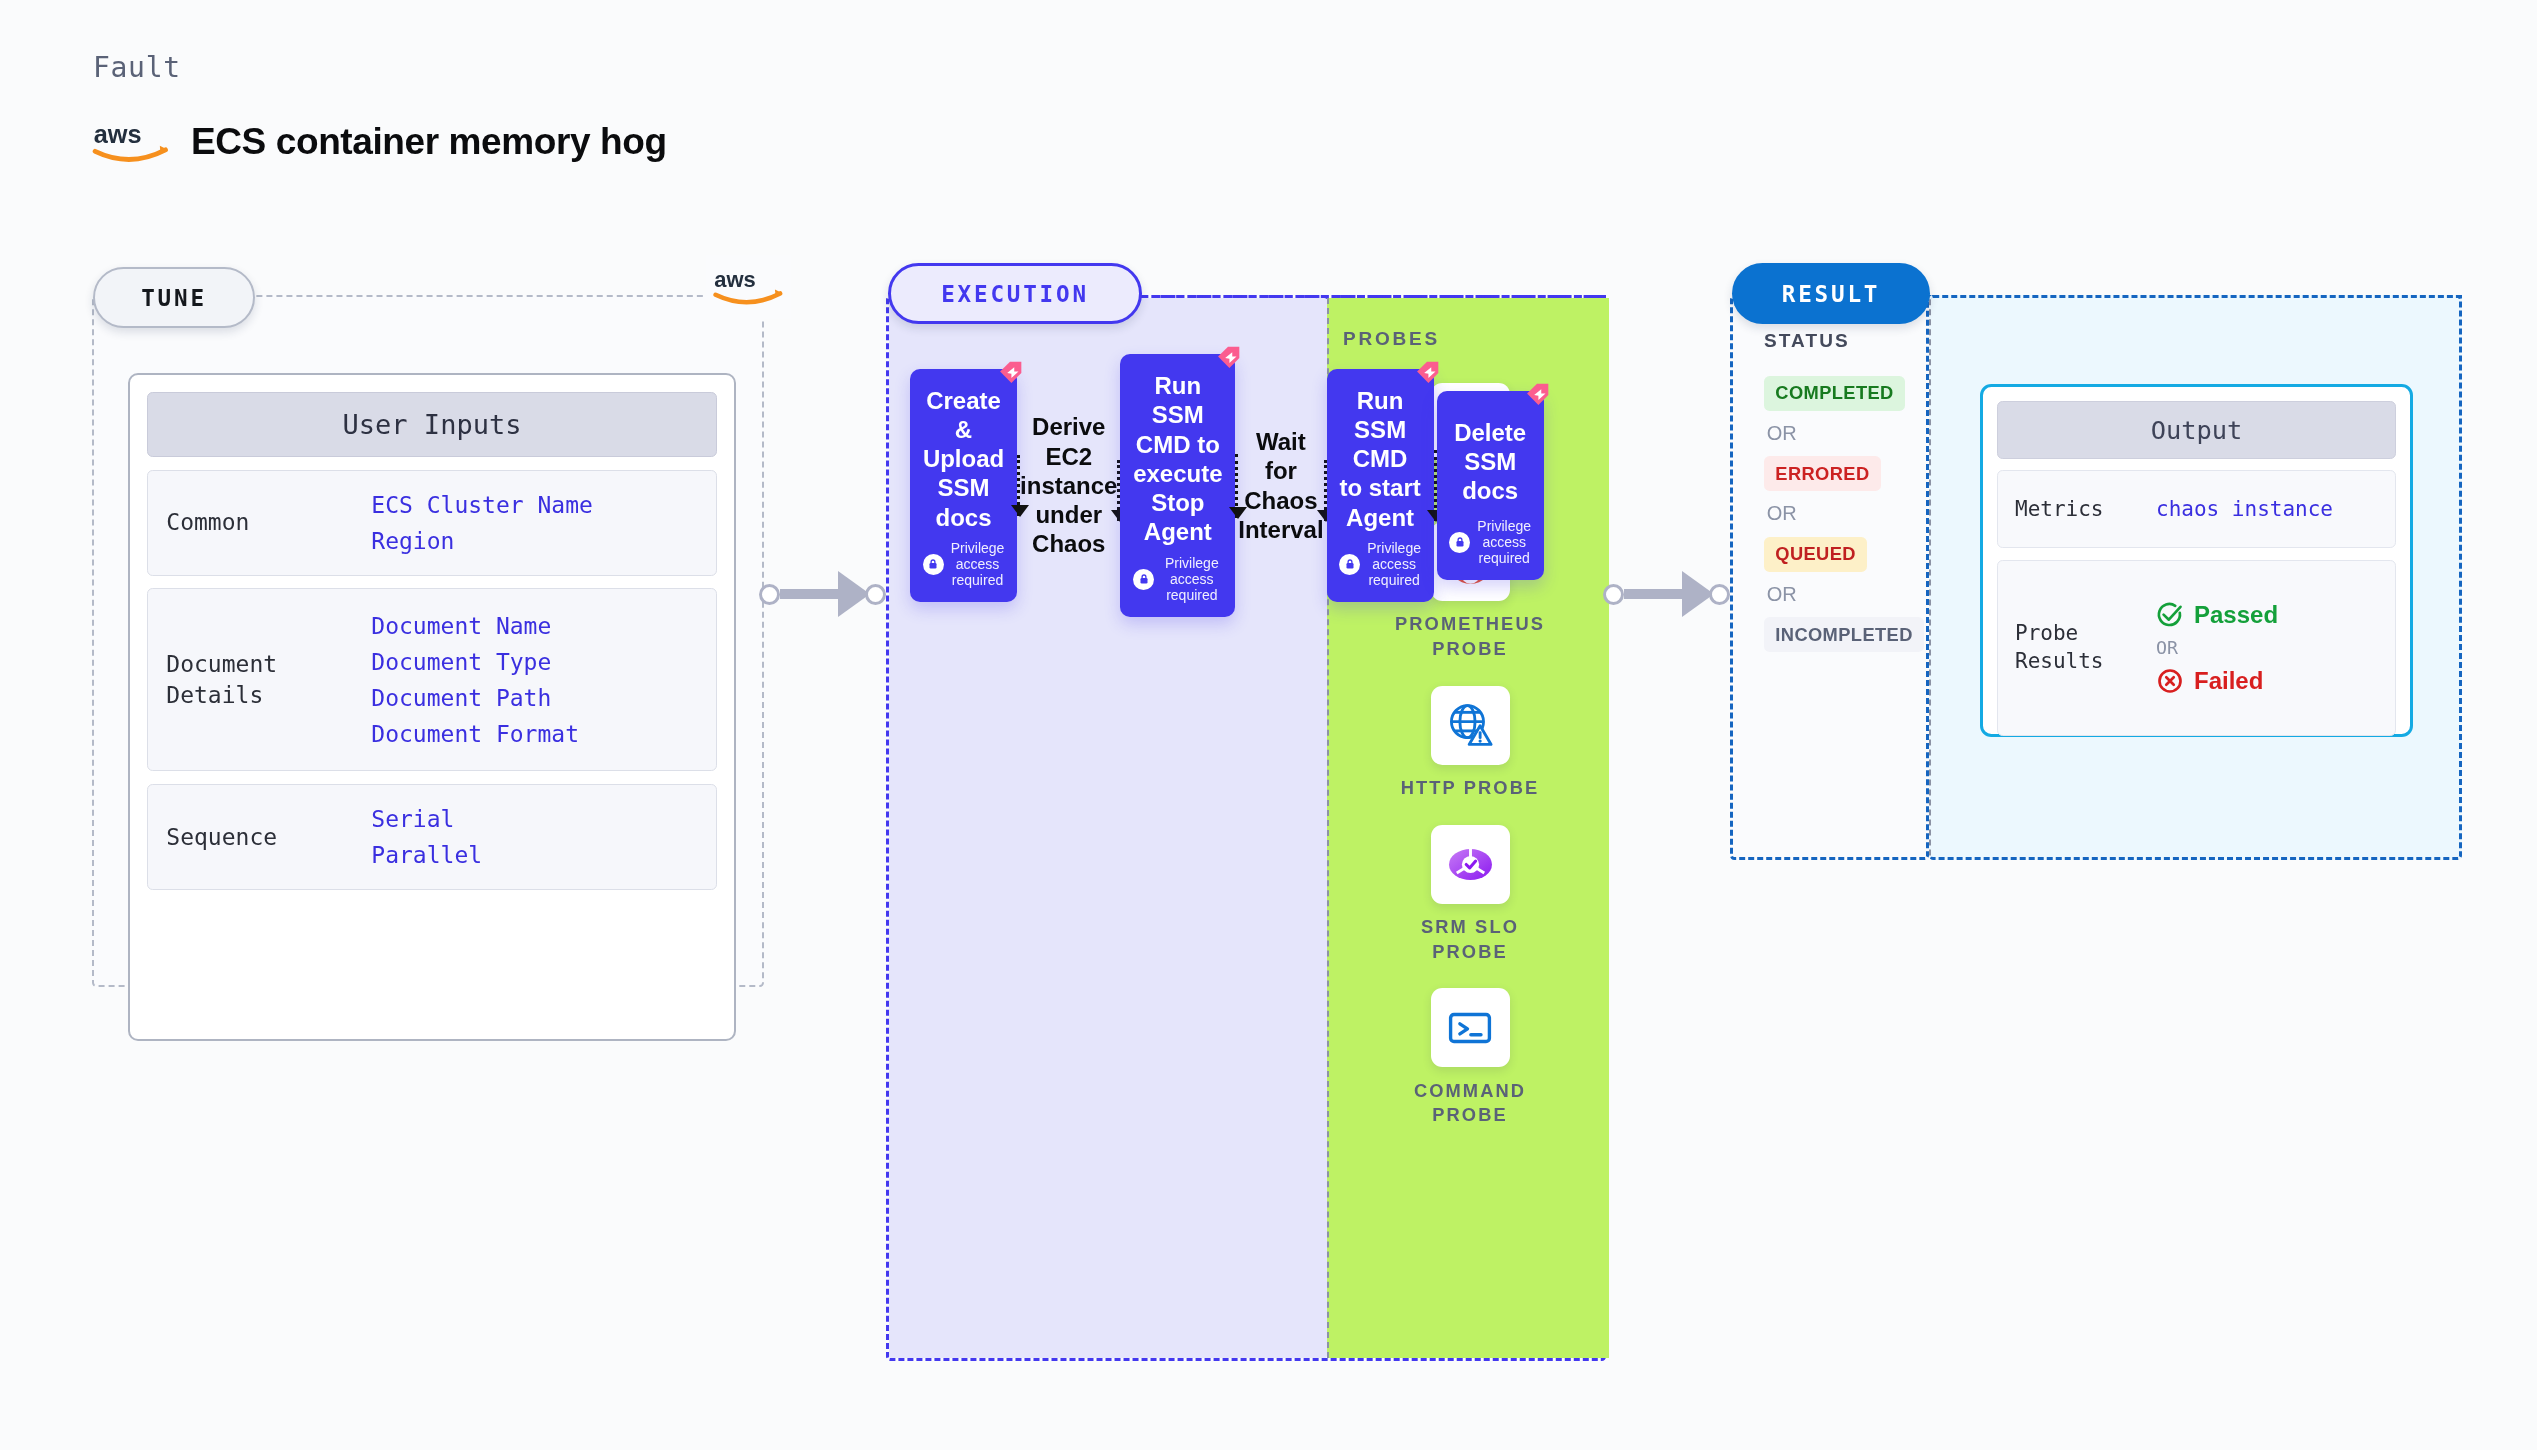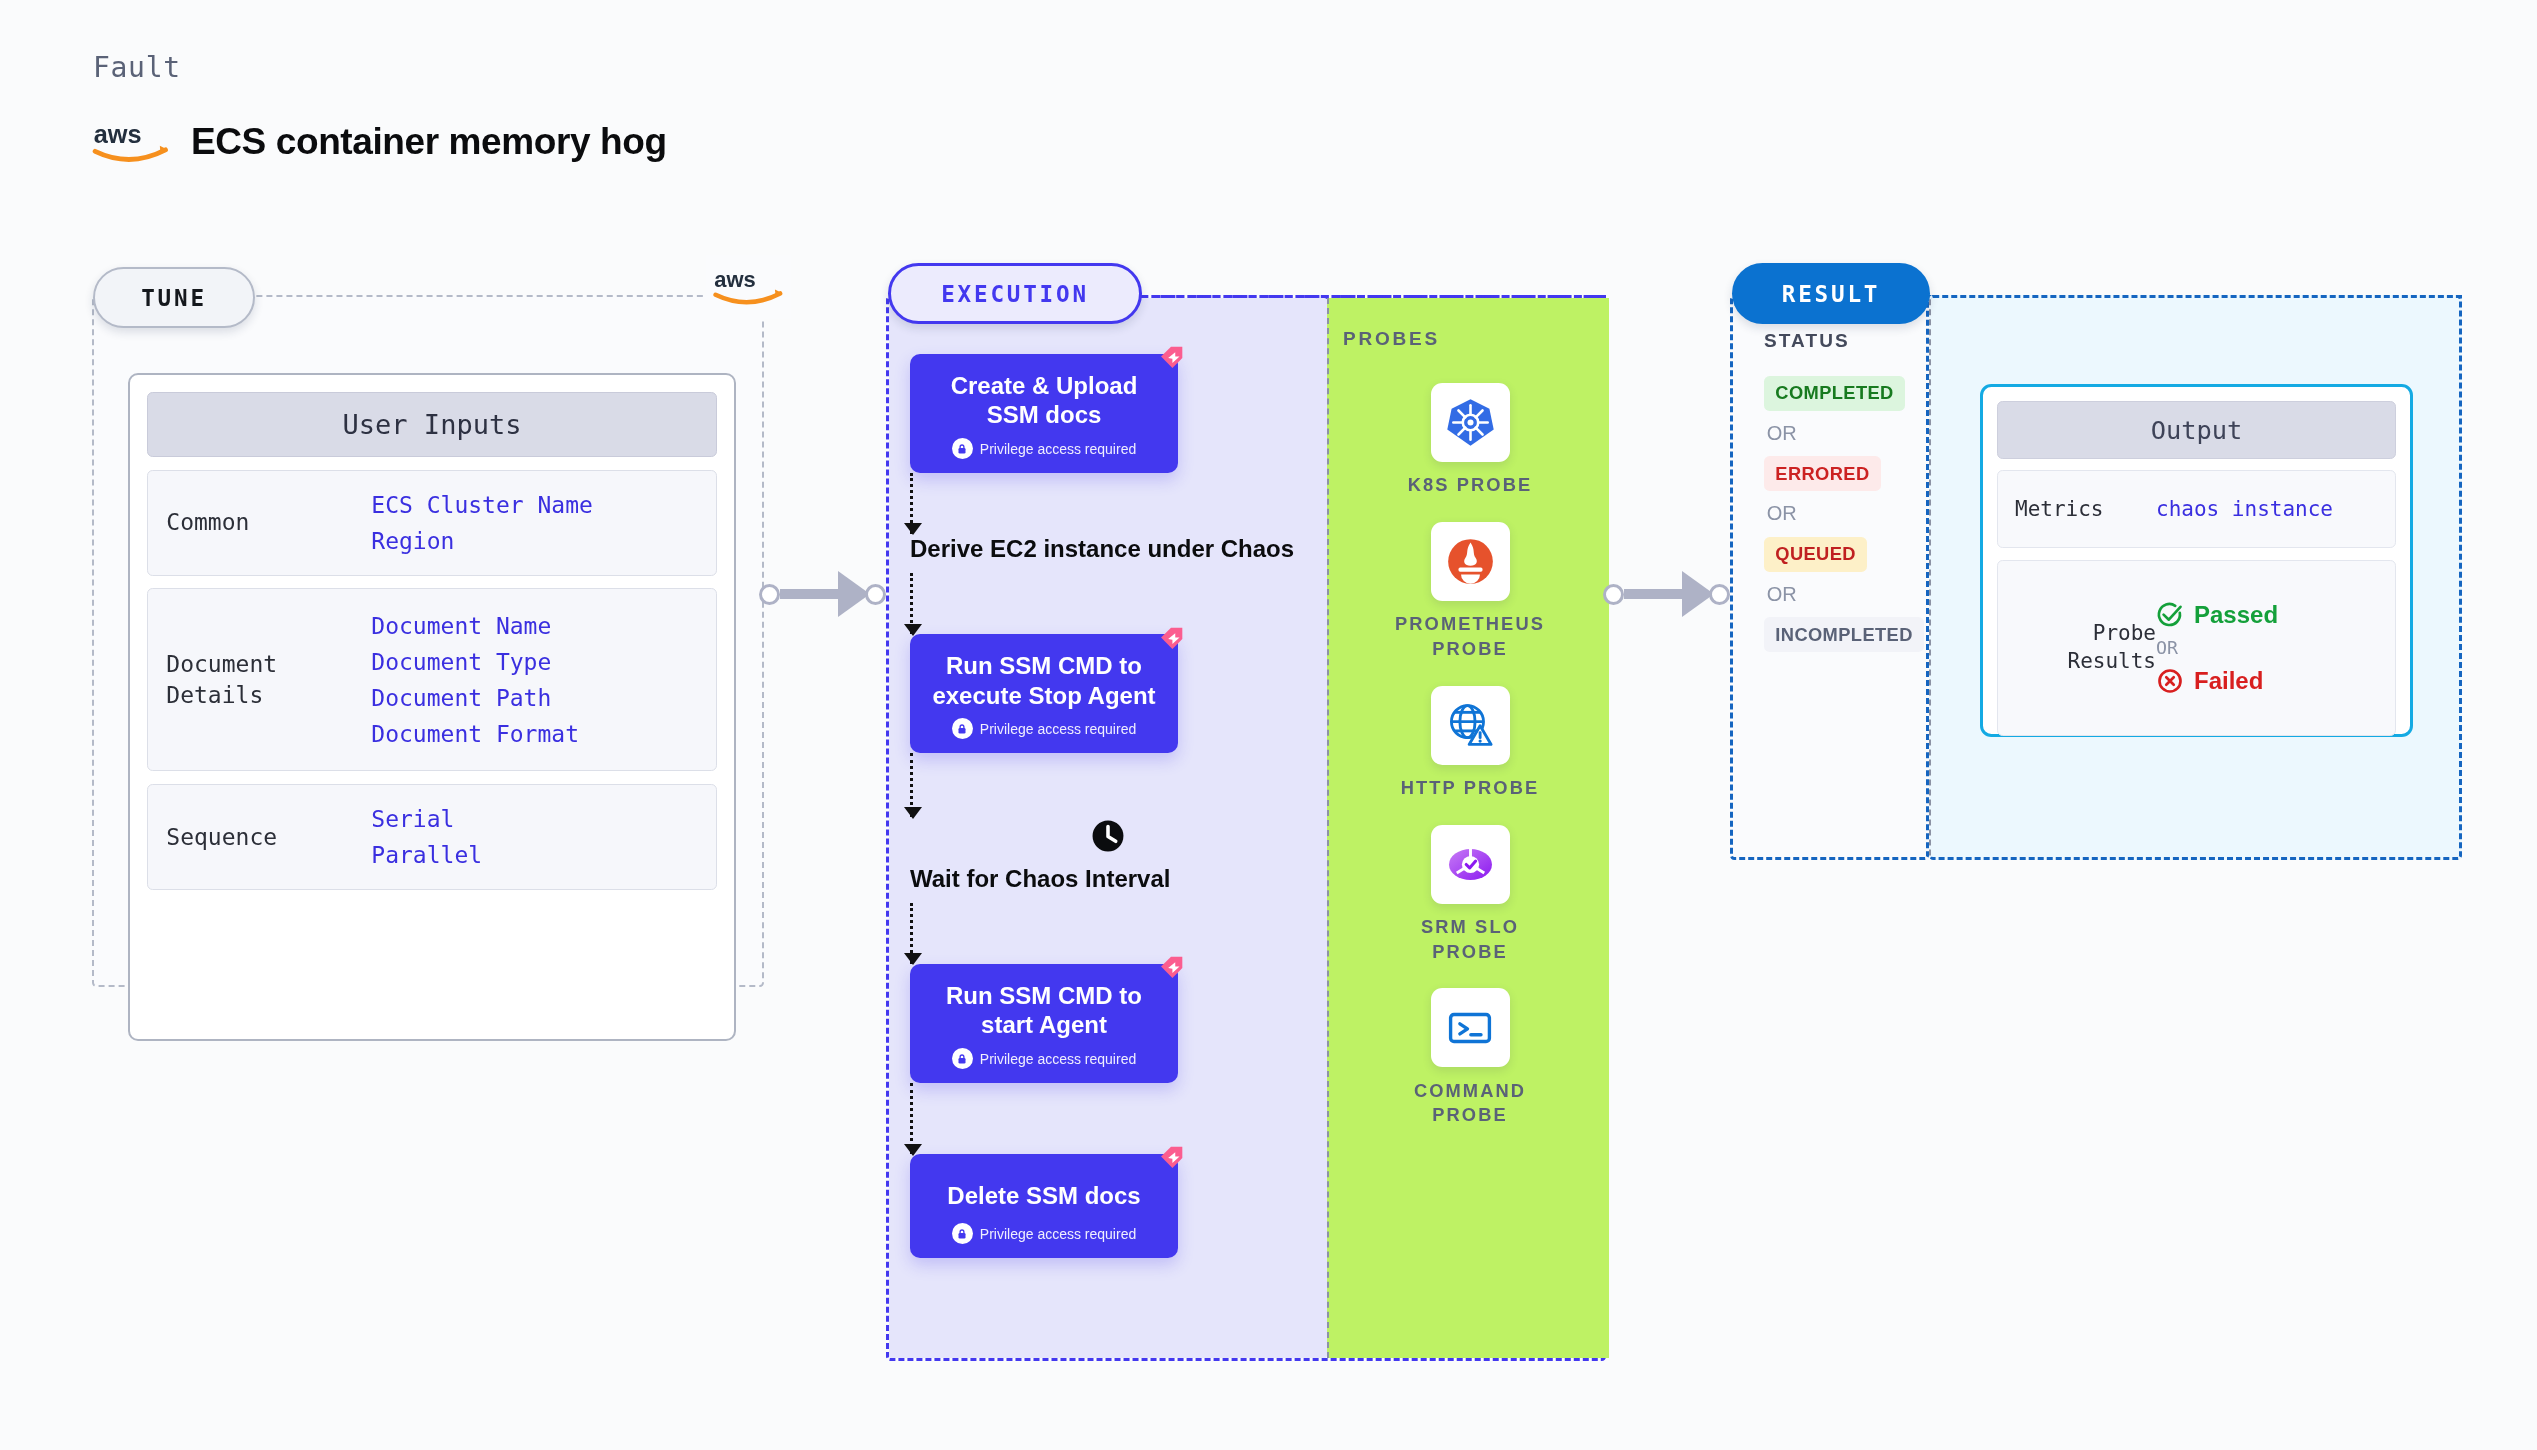--- a/index.html
+++ b/index.html
@@ -61,21 +61,21 @@
   #exec-badge { left: 888px; top: 263px; width: 254px; height: 61px;
                 background: #ecebfd; color: #4338ef; border: 3.5px solid #4338ef; }
   .exec-dash { position: absolute; left: 1140px; top: 295px; width: 466px; height: 0;
                border-top: 4.2px dashed #4338ef; }
   #probes-box { position: absolute; left: 438px; top: 0; width: 282px; height: 100%;
                 border-left: 2.1px dashed #8d93a4; border-right: 0; background: #bef264; }
   .probes-title { position: absolute; left: 14px; top: 30px;
                   font-size: 19px; font-weight: 700; letter-spacing: 2.8px; color: #5a6277; }
 
   .flow { position: absolute; left: 21px; top: 56px; width: 395px;
-          display: flex; flex-direction: column; align-items: flex-start; }
+          display: flex; flex-direction: row; align-items: center; }
   .step-box { position: relative; width: 268px; background: #4338ef; border-radius: 10px;
               padding: 17px 12.7px 14px; text-align: center; color: #fff;
               box-shadow: 0 7px 15.5px rgba(67,56,239,.22); }
   .step-title { font-size: 24px; font-weight: 700; line-height: 1.22; }
   .priv { margin-top: 8.5px; display: flex; align-items: center; justify-content: center; gap: 7px;
           font-size: 14px; color: #f0effe; }
   .lock-badge { width: 21px; height: 21px; border-radius: 50%; background: #fff;
                 display: flex; align-items: center; justify-content: center; flex: 0 0 auto; }
   .ribbon { position: absolute; right: -10px; top: -12.7px; width: 34px; height: 34px; }
   .plain-step { text-align: center; font-size: 24px; font-weight: 700; color: #0b0c0e; line-height: 1.22; }
@@ -401,21 +401,21 @@
   <div class="panel" id="output-panel">
     <div class="output-card">
       <div class="out-head">Output</div>
 
       <div class="out-row" style="min-height:78px;">
         <div class="out-key">Metrics</div>
         <div class="out-val">chaos instance</div>
       </div>
 
       <div class="out-row" style="min-height:176px;">
-        <div class="out-key" style="white-space:pre-line;text-align:right;">Probe
+        <div class="out-key" style="white-space:pre-line;">Probe
 Results</div>
         <div class="pr-col">
           <div class="pr-item pr-pass">
             <svg width="28" height="28" viewBox="0 0 24 24">
               <path d="M21 5 L11 16 L6.5 11.7" fill="none" stroke="#14a03a" stroke-width="2.3" stroke-linecap="round" stroke-linejoin="round"></path>
               <path d="M20.4 10.2 A9 9 0 1 1 16.5 4.1" fill="none" stroke="#14a03a" stroke-width="2.3" stroke-linecap="round"></path>
             </svg>
             <span>Passed</span>
           </div>
           <div class="pr-or">OR</div>

